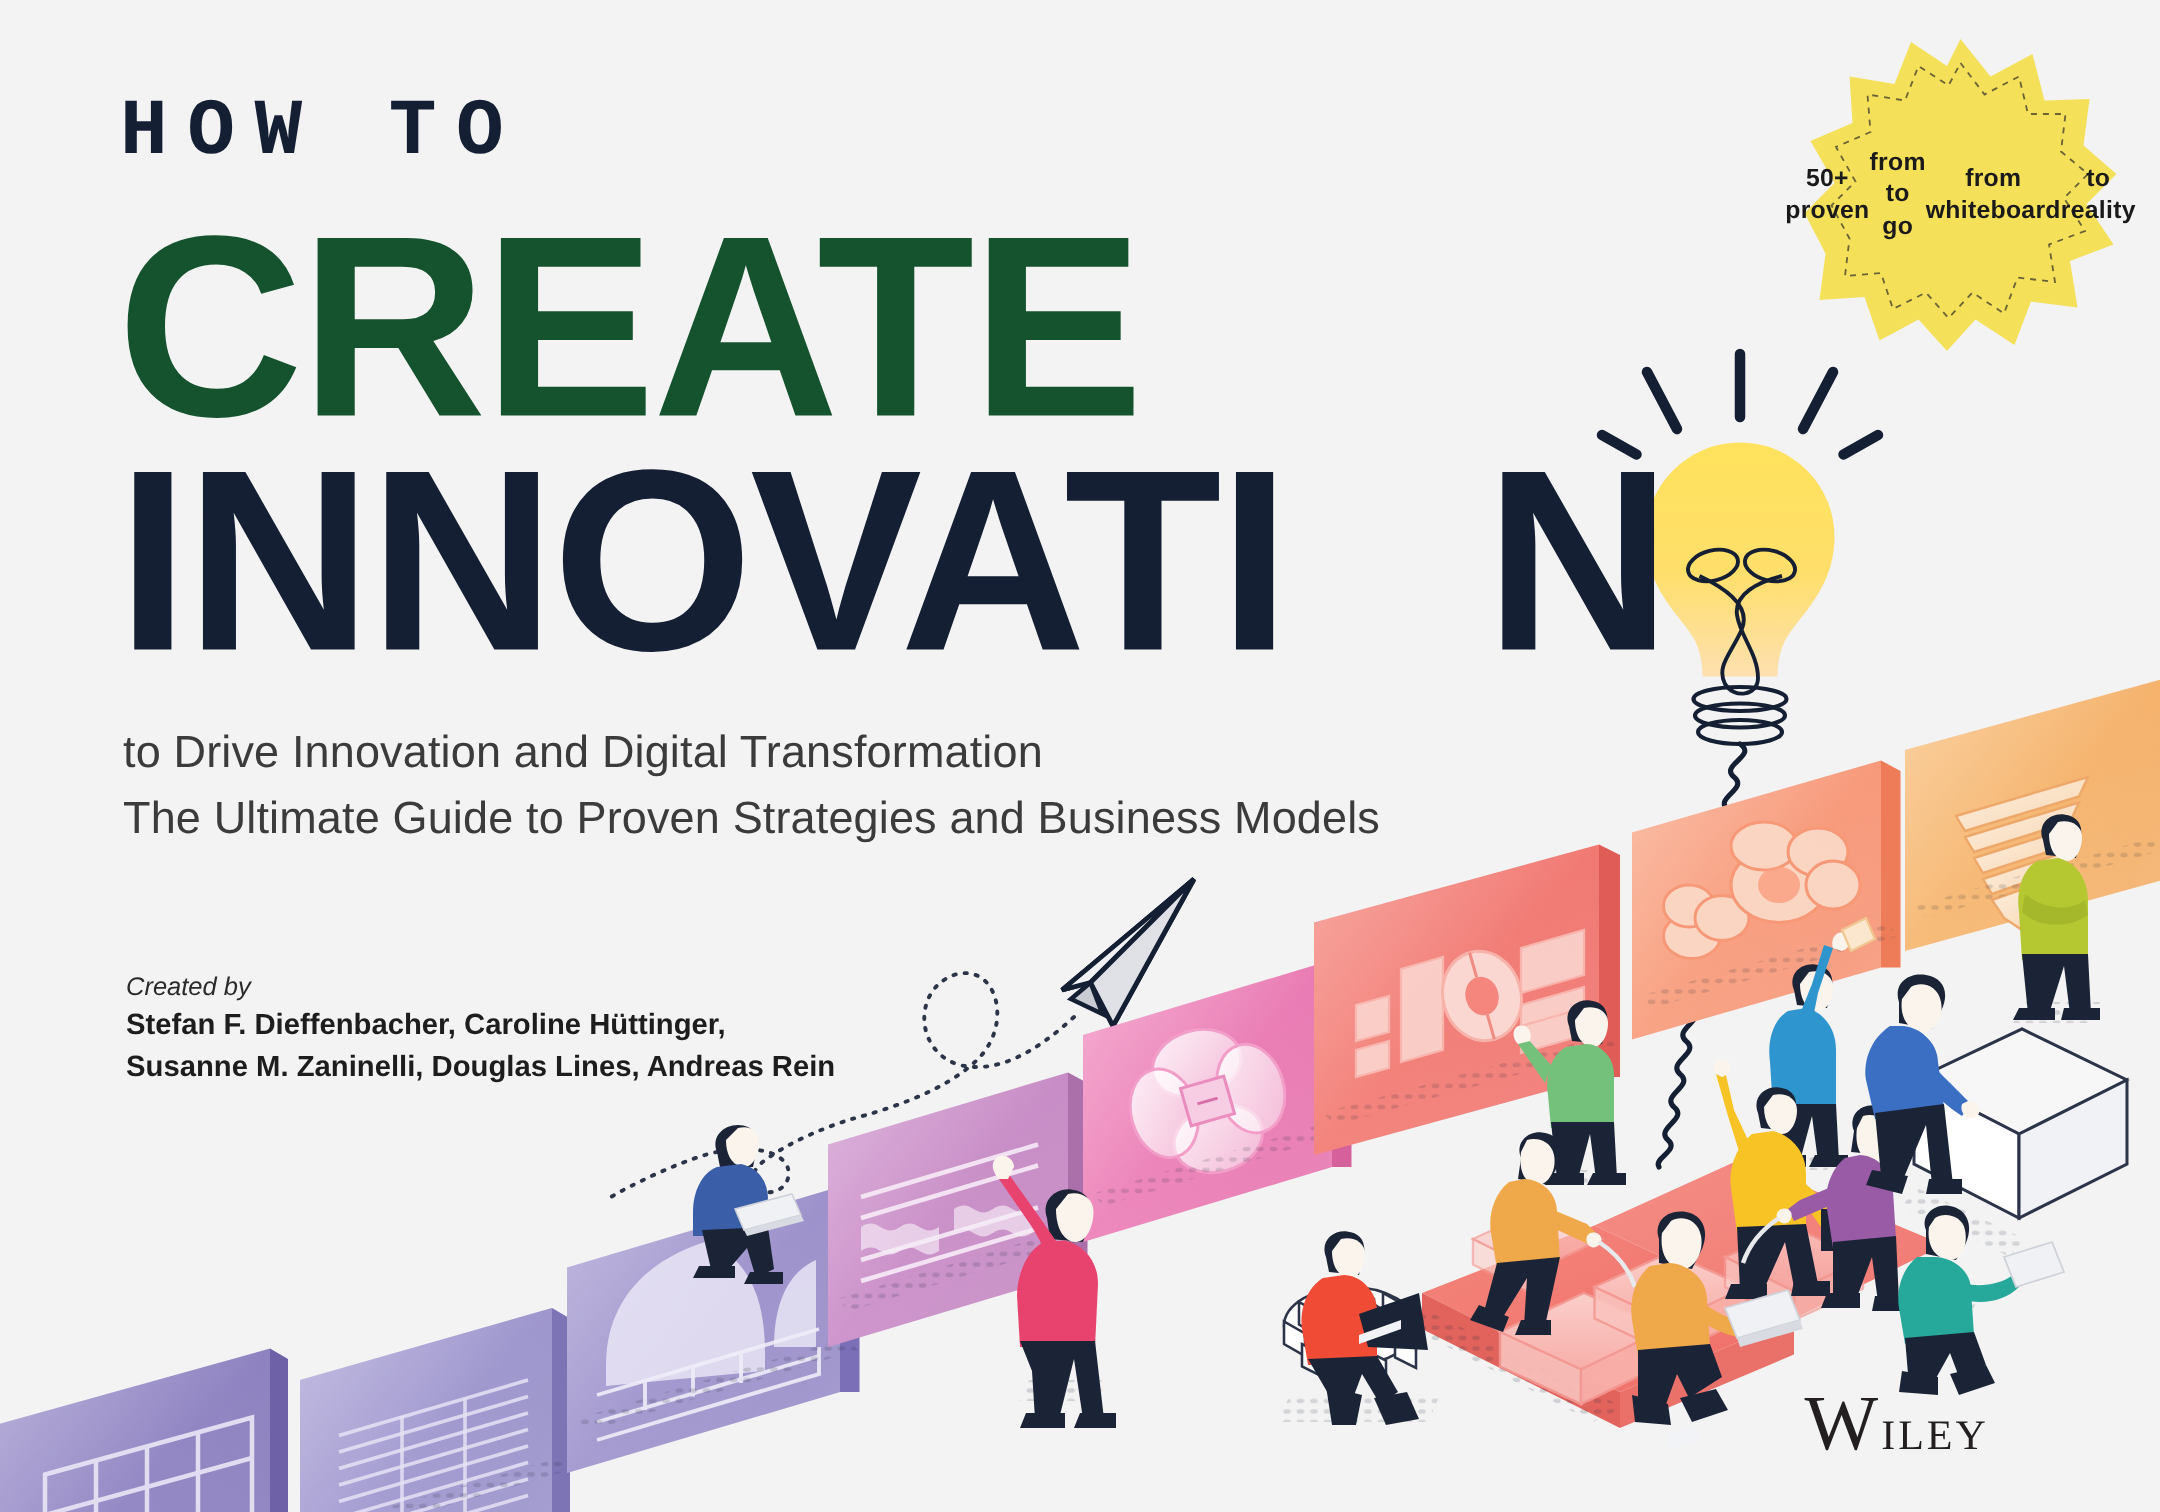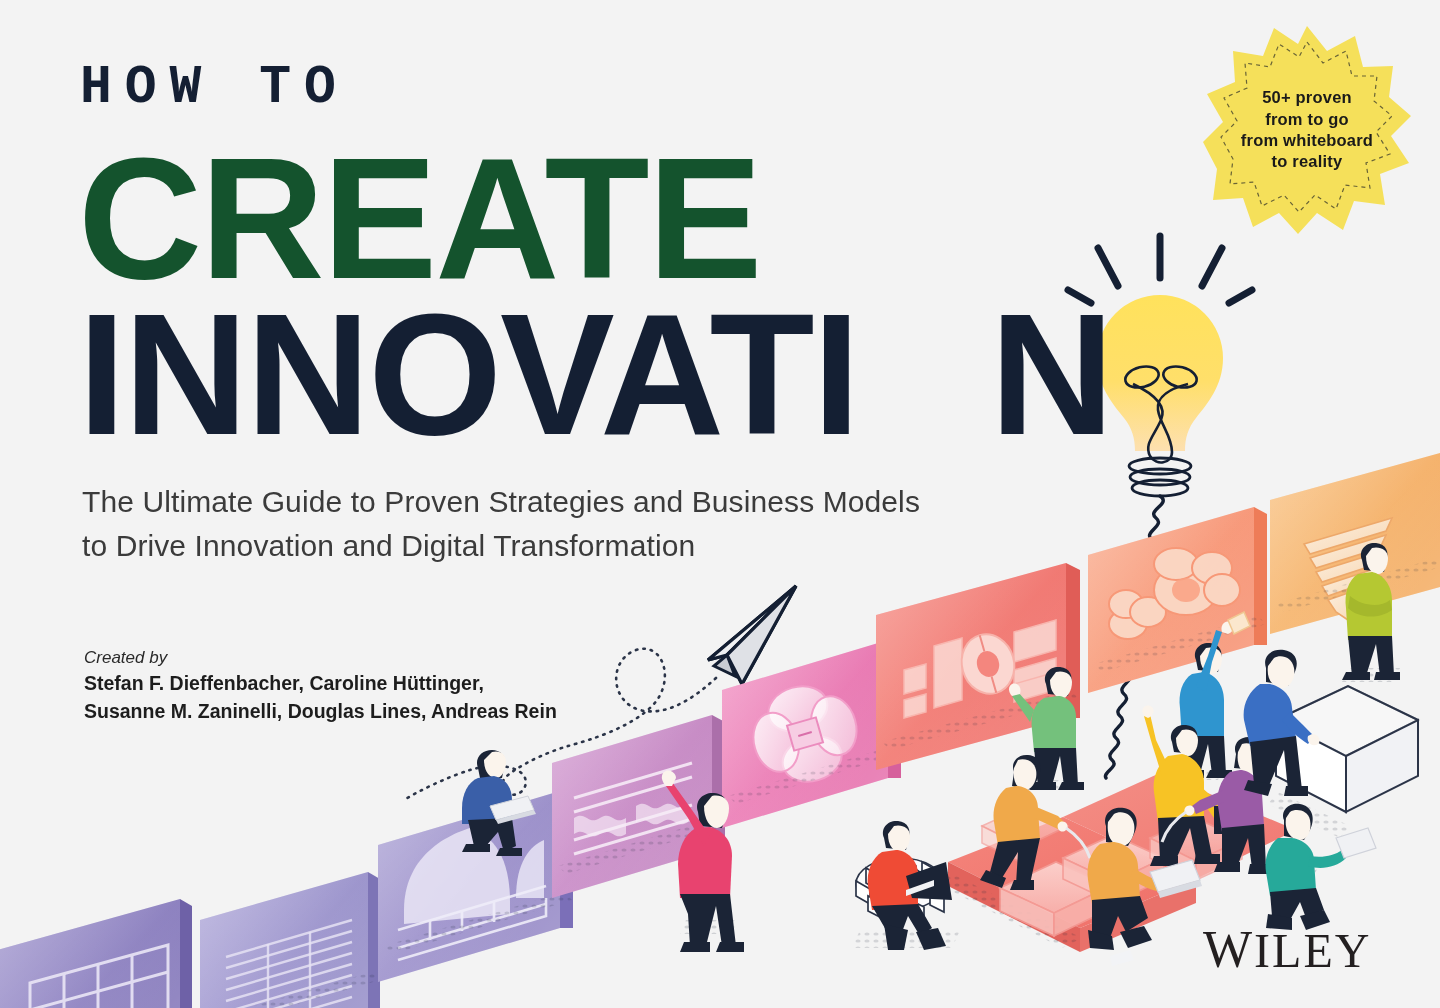--- a/index.html
+++ b/index.html
@@ -42,28 +42,28 @@
     position:absolute; left:84px; top:670px;
     font-size:19.5px; font-weight:bold; color:#1d1d1d;
     line-height:1.42;
   }
   .wiley {
     position:absolute; left:1203px; top:920px;
     font-family:"Liberation Serif", serif; color:#231f20;
     letter-spacing:2px;
   }
   .wiley .w1 { font-size:52px; }
-  .wiley .w2 { font-size:48px; }
+  .wiley .w2 { font-size:28px; }
 
   
   .badge { position:absolute; left:1203px; top:24px; width:208px; height:212px; }
   .badge svg { position:absolute; inset:0; }
   .badge-text {
     position:absolute; inset:0;
-    display:flex; flex-direction:column; justify-content:center; align-items:center;
+    display:flex; flex-direction:row; justify-content:center; align-items:center;
     font-size:16.5px; font-weight:bold; color:#1a1a1a;
     line-height:1.3; text-align:center; letter-spacing:.2px;
   }
 </style>
 </head>
 <body>
 
 <div id="cover">
 
   <svg id="art" width="1440" height="1008" viewBox="0 0 1440 1008" style="position:absolute;left:0;top:0;">
@@ -546,22 +546,22 @@
 
   <div class="kicker">HOW TO</div>
 
   <div class="title-1">CREATE</div>
 
   <div class="title-2">
     <span>INNOVATI</span><span class="gap">O</span><span>N</span>
   </div>
 
   <div class="subtitle">
+    <div>to Drive Innovation and Digital Transformation</div>
     <div>The Ultimate Guide to Proven Strategies and Business Models</div>
-    <div>to Drive Innovation and Digital Transformation</div>
   </div>
 
   <div class="created-label">Created by</div>
   <div class="authors">
     <div>Stefan F. Dieffenbacher, Caroline Hüttinger,</div>
     <div>Susanne M. Zaninelli, Douglas Lines, Andreas Rein</div>
   </div>
 
   <div class="wiley">
     <span class="w1">W</span><span class="w2">ILEY</span>

